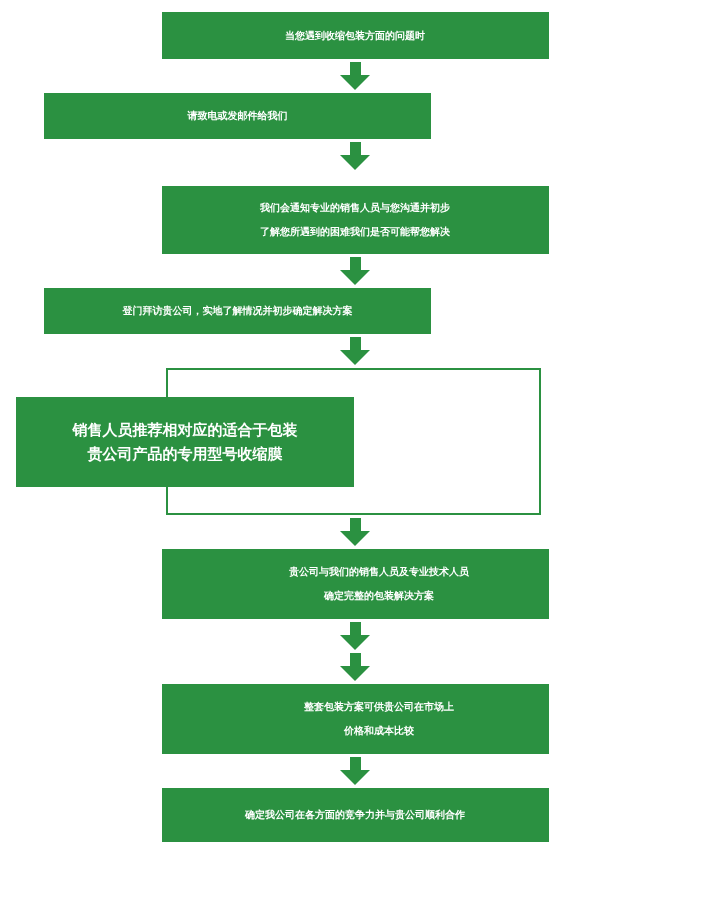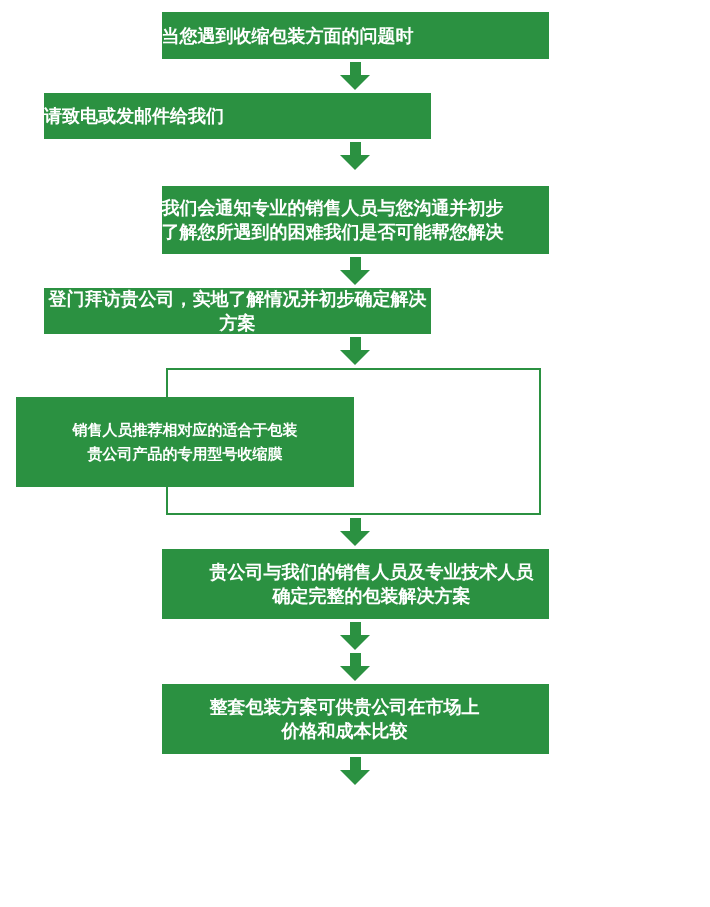--- a/index.html
+++ b/index.html
@@ -22,27 +22,27 @@
     overflow: hidden;
   }
   .flow {
     padding-top: 12px;
   }
   .box {
     width: 387px;
     margin: 0 auto;
     background: var(--green);
     color: var(--text);
-    font-size: 18px;
+    font-size: 10px;
     font-weight: bold;
     line-height: 24px;
     text-align: center;
     display: flex;
     align-items: center;
-    justify-content: flex-start;
+    justify-content: center;
     white-space: pre-line;
     box-sizing: border-box;
   }
   .h1line  { height: 47px; }
   .h1line-b { height: 46px; margin-left: 44px; }
   .h2line  { height: 68px; margin-top: 16px; }
   .h2line-b { height: 70px; padding-left: 48px; }
   .h2line-c { height: 65px; }
   .h-last  { height: 54px; }
   .arrow {
@@ -178,15 +178,18 @@
     <div class="box h2line-b">
       <span>整套包装方案可供贵公司在市场上
 价格和成本比较</span>
     </div>
 
     <div class="arrow">
       <div class="stem"></div>
       <div class="head"></div>
     </div>
 
+    <div class="box h-last">
+      <span>确定我公司在各方面的竞争力并与贵公司顺利合作</span>
+    </div>
 
   </div>
 </div>
 
 </body></html>

